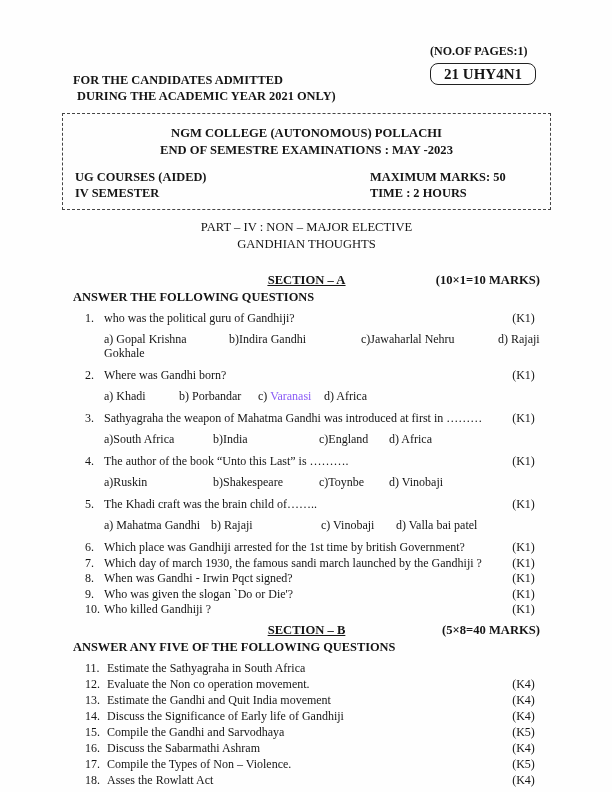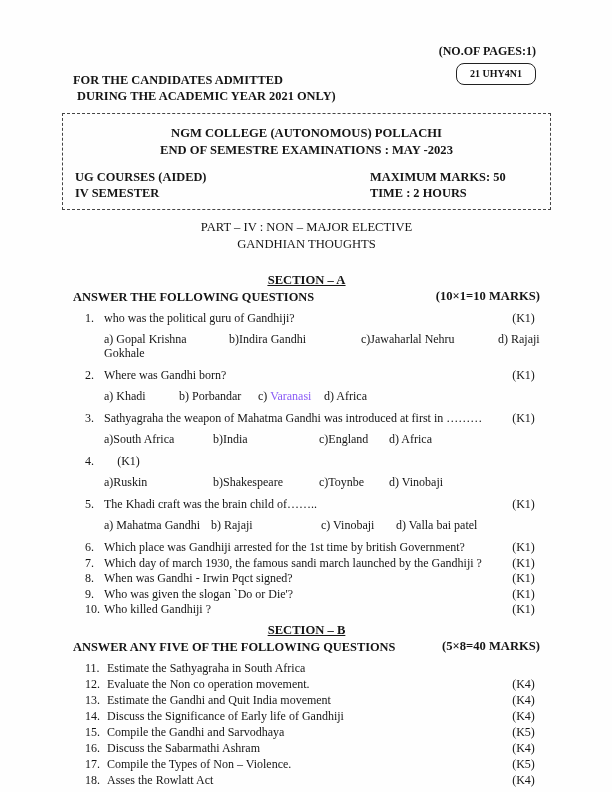--- a/index.html
+++ b/index.html
@@ -7,41 +7,41 @@
     width:612px;height:792px;background:#fefefe;margin:0 auto;
     font-family:"Liberation Serif","DejaVu Serif",serif;
     color:#151515;position:relative;box-sizing:border-box;
     padding:44px 72px 0 73px;font-size:12px;line-height:14px;
     overflow:hidden;
   }
   
   .top-area{display:flex;justify-content:space-between;align-items:flex-start;}
   .admitted{margin-top:28px;font-weight:bold;font-size:12.4px;line-height:16px;}
   .admitted div:nth-child(2){padding-left:4px;}
-  .right-col{text-align:right;padding-right:4px;}
+  .right-col{padding-right:4px;}
   .pages-note{font-weight:bold;font-size:12px;margin-bottom:5px;}
   .code-box{
     display:inline-block;border:1.6px solid #222;border-radius:8px;
-    padding:3px 13px;font-weight:bold;font-size:10px;background:#fff;
+    padding:3px 13px;font-weight:bold;font-size:15px;background:#fff;
   }
   
   .exam-box{
     border:1.6px dashed #444;margin:9px -11px 0 -11px;
     padding:11px 12px 8px 12px;
   }
   .exam-box .center{text-align:center;font-weight:bold;font-size:12.6px;line-height:16.5px;}
   .info-rows{margin-top:12px;font-weight:bold;font-size:12.4px;line-height:15.5px;}
   .info-row{display:flex;justify-content:space-between;}
   .info-row .right-cell{width:168px;text-align:left;}
   
   .part{margin-top:9px;text-align:center;font-weight:normal;font-size:12.6px;line-height:16.5px;}
   
   .section-head{position:relative;text-align:center;font-weight:bold;font-size:12.6px;}
   .section-head .section-title{text-decoration:underline;}
-  .section-marks{position:absolute;right:0;top:16px;}
+  .section-marks{position:absolute;right:0;top:0;}
   .instruction{font-weight:bold;font-size:12.4px;margin-top:3px;}
   .sa-head{margin-top:21px;text-decoration:underline;}
   .sb-head{margin-top:7px;}
   
   .q-area{padding-left:12px;margin-top:7px;}
   .q-row{display:flex;}
   .q-num{width:19px;flex:none;}
   .q-text{flex:1;padding-right:4px;}
   .q-mark{flex:none;width:33px;text-align:center;margin-left:8px;}
   .mcq .q-row{margin-bottom:7px;}
@@ -142,20 +142,21 @@
         <span>a)South Africa</span>
         <span>b)India</span>
         <span>c)England</span>
         <span>d) Africa</span>
       </div>
     </div>
 
     <div class="mcq">
       <div class="q-row">
         <span class="q-num">4.</span>
+        <span class="q-text">The author of the book “Unto this Last” is ……….</span>
         <span class="q-mark">(K1)</span>
       </div>
       <div class="opts opts-4">
         <span>a)Ruskin</span>
         <span>b)Shakespeare</span>
         <span>c)Toynbe</span>
         <span>d) Vinobaji</span>
       </div>
     </div>
 

